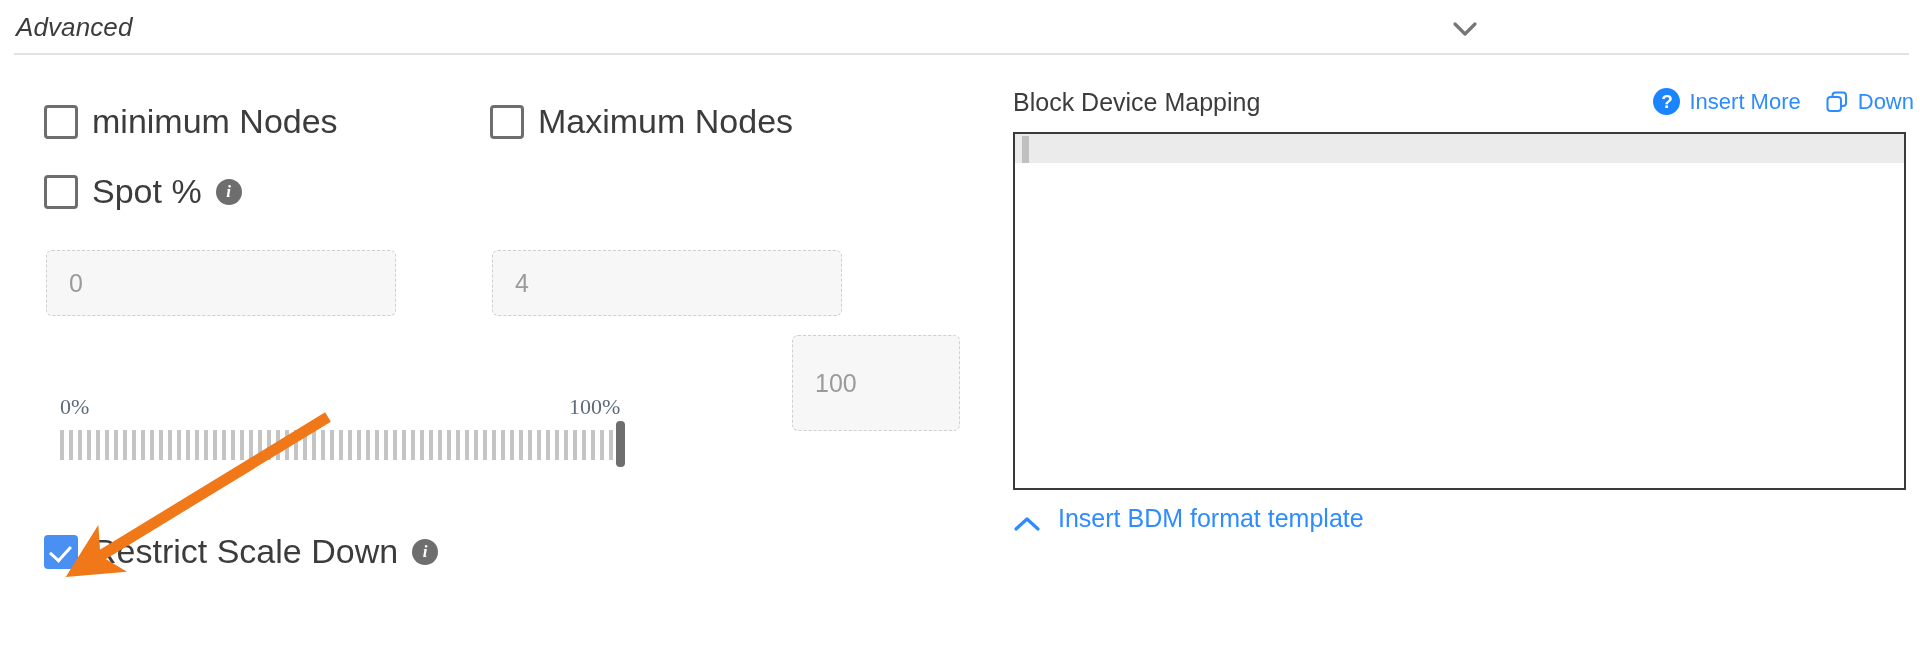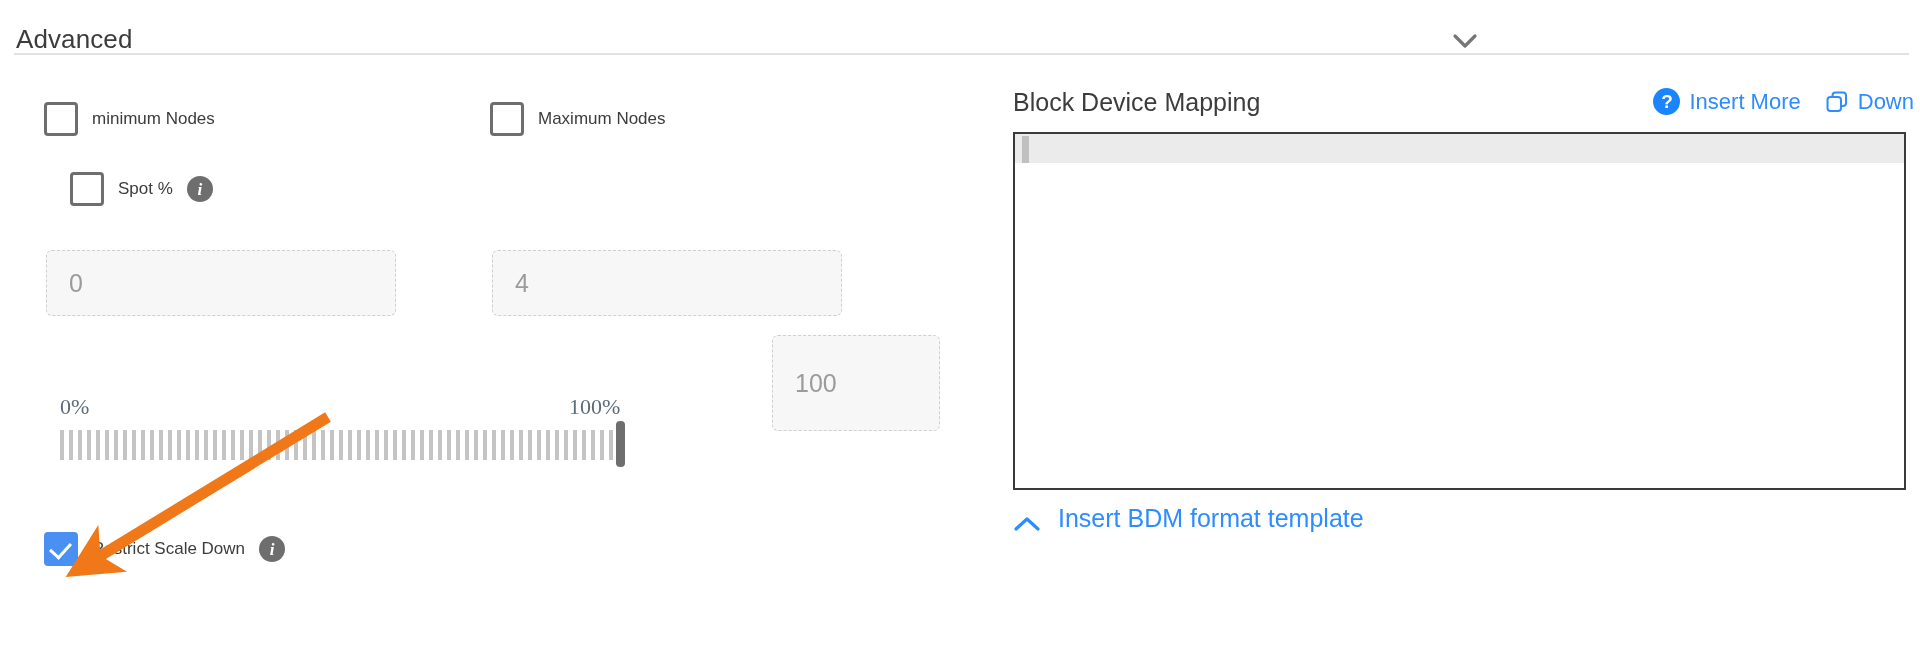--- a/index.html
+++ b/index.html
@@ -16,24 +16,25 @@
     width: 1920px;
     height: 656px;
     background: #ffffff;
     overflow: hidden;
   }
 
   
   .section-header {
     position: absolute;
     left: 0;
-    top: 16px;
+    top: 4px;
     width: 1534px;
     height: 54px;
     box-sizing: border-box;
+    font-style: italic;
   }
   .section-title {
     position: absolute;
     left: 16px;
     top: 8px;
     font-size: 26px;
     color: #3c3c3c;
     letter-spacing: 0.1px;
     font-weight: 400;
   }
@@ -92,21 +93,21 @@
     position: absolute;
     left: 10px;
     top: 6px;
     width: 10px;
     height: 17px;
     border: solid #ffffff;
     border-width: 0 3.5px 3.5px 0;
     transform: rotate(42deg);
   }
   .cb-label {
-    font-size: 17px;
+    font-size: 34px;
     color: #3c3c3c;
     white-space: nowrap;
   }
   .info-icon {
     width: 26px;
     height: 26px;
     border-radius: 50%;
     background: #6e6e6e;
     color: #ffffff;
     font-size: 17px;
@@ -304,36 +305,36 @@
     <div class="field-group" style="left:490px; top:48px;">
       <div class="cb-row">
         <div class="checkbox"></div>
         <div class="cb-label">Maximum Nodes</div>
       </div>
     </div>
     <div class="dashed-input" style="position:absolute; left:492px; top:196px; width:350px; height:66px;">
       <span>4</span>
     </div>
 
-    <div class="field-group" style="left:44px; top:118px;margin-left:26px;">
+    <div class="field-group" style="left:44px; top:118px;">
       <div class="cb-row">
         <div class="checkbox"></div>
         <div class="cb-label">Spot %</div>
         <div class="info-icon">i</div>
       </div>
     </div>
 
     <div class="slider-wrap" style="left:60px; top:340px; width:580px; height:100px;">
       <div class="slider-minlabel" style="left:0px; top:0px;">0%</div>
       <div class="slider-maxlabel" style="left:493px; top:0px;margin-left:16px;">100%</div>
       <div class="slider-track"></div>
       <div class="slider-thumb"></div>
     </div>
 
-    <div class="dashed-input" style="position:absolute; left:772px; top:281px; width:168px; height:96px;">
+    <div class="dashed-input" style="position:absolute; left:792px; top:281px; width:168px; height:96px;">
       <span>100</span>
     </div>
 
     <div class="field-group" style="left:44px; top:478px;">
       <div class="cb-row">
         <div class="checkbox checked"></div>
         <div class="cb-label">Restrict Scale Down</div>
         <div class="info-icon">i</div>
       </div>
     </div>

